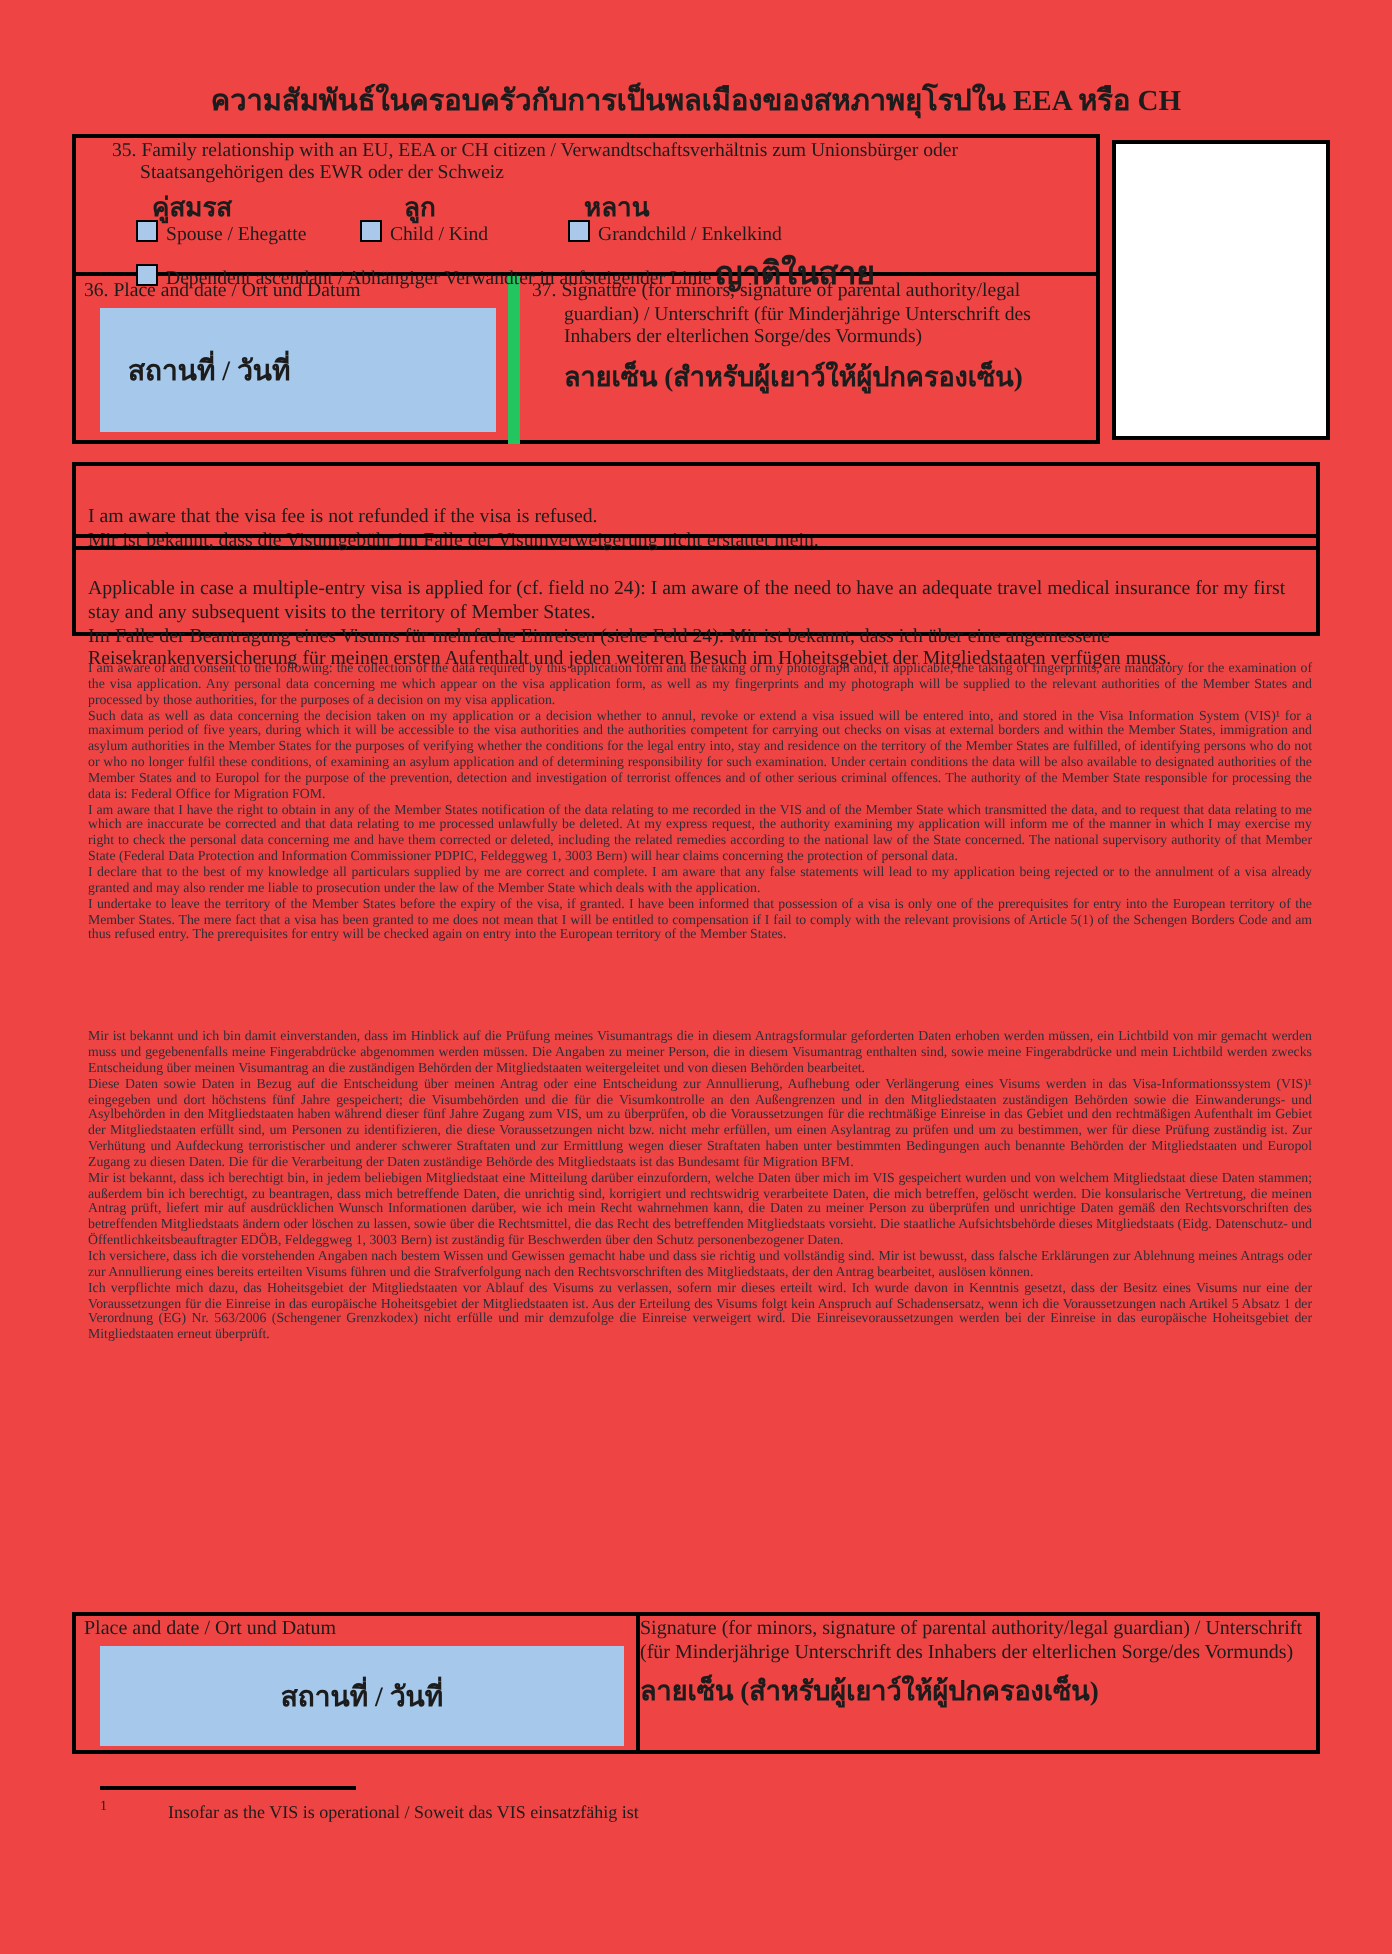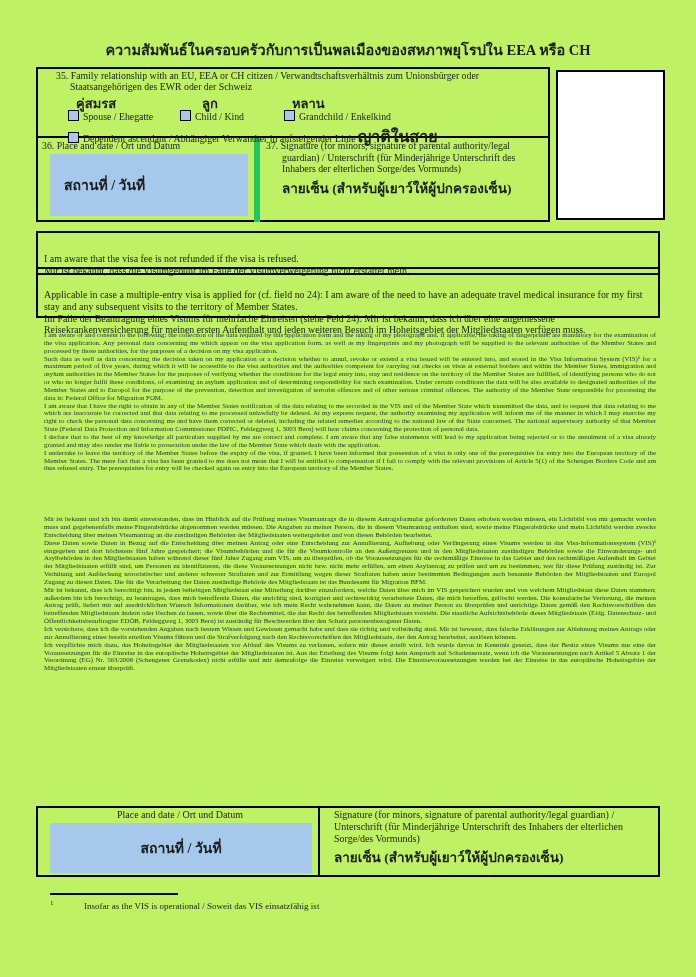--- a/index.html
+++ b/index.html
@@ -1,17 +1,17 @@
 <!DOCTYPE html>
 <html><head>
 <meta charset="utf-8">
 <style>
   html,body { margin:0; padding:0; background:#ffffff; }
   .page {
-    position:relative; width:696px; height:977px; background:#bef264;
+    position:relative; width:696px; height:977px; background:#ef4444;
     font-family:"Liberation Serif","DejaVu Serif",serif; color:#1c1c1c;
     overflow:hidden;
   }
   .title {
     position:absolute; top:38px; left:0; width:100%; text-align:center;
     font-weight:bold; font-size:14.5px;
   }
   .thai { font-weight:bold; }
 
   
@@ -58,24 +58,24 @@
   }
   .legal p { margin:0; }
   .de-block { margin-top:43px; }
 
   
   .tbl-bottom {
     position:absolute; left:36px; top:806px; width:624px; height:71px;
     border:2px solid #000; box-sizing:border-box; display:flex;
   }
   .b-left { width:282px; border-right:2px solid #000; box-sizing:border-box; padding:1px 0 0 4px; }
-  .b-left .lbl-sm { font-size:10px;text-align:center; }
+  .b-left .lbl-sm { font-size:10px; }
   .b-field { margin:2px 6px 0 8px; height:50px; background:#a6c8ea; display:flex; align-items:center; justify-content:center; }
   .b-field .thai { font-size:14px; }
-  .b-right { flex:1; padding:1px 4px 0 14px; }
+  .b-right { flex:1; padding:1px 4px 0 0; }
   .b-right .lbl-sm { font-size:10px; line-height:12px; }
   .b-right .thai { display:block; font-size:13.5px; margin-top:1px; }
 
   
   .foot-rule { position:absolute; left:50px; top:893px; width:128px; height:2px; background:#000; }
   .footnote { position:absolute; left:50px; top:899px; font-size:9px; color:#1c1c1c; }
   .fn-marker { font-size:7px; vertical-align:4px; display:inline-block; width:34px; }
 </style>
 </head>
 <body>

